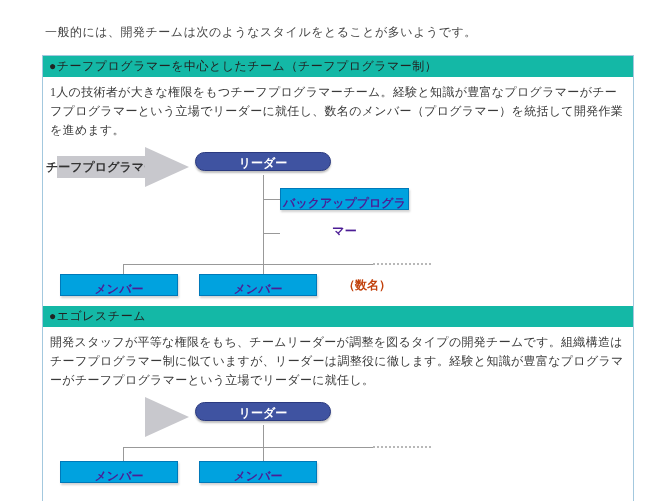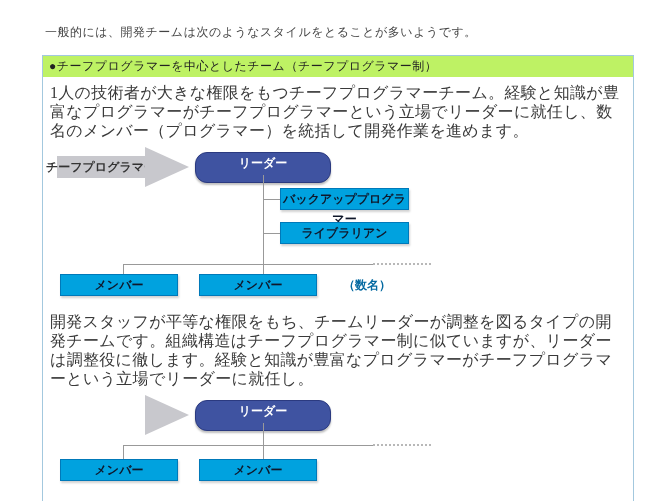--- a/index.html
+++ b/index.html
@@ -10,54 +10,54 @@
   }
   .intro {
     position:absolute; left:45px; top:7px; width:600px;
     font-size:12px; color:#444; letter-spacing:0.5px;
   }
   .panel {
     position:absolute; left:42px; top:38px; width:592px; height:470px;
     border:1px solid #a3c8de; background:#fff;
   }
   .section-header {
-    background:#bef264; height:21px; line-height:21px;
+    background:#14b8a6; height:21px; line-height:21px;
     padding-left:6px; font-size:12px; color:#222; letter-spacing:0.5px;
   }
   .para {
-    padding:6px 8px 6px 7px; font-size:16px; line-height:19px;
+    padding:6px 8px 6px 7px; font-size:12px; line-height:19px;
     color:#3a3a3a; letter-spacing:0.3px;
   }
   .diagram { position:relative; }
   .diagram-1 { height:160px; }
   .diagram-2 { height:100px; }
   .arrow-body {
     position:absolute; left:14px; top:10px; width:88px; height:22px;
     background:#c8c8cd; display:flex; align-items:center; justify-content:center;
     font-size:12px; font-weight:bold; color:#333; white-space:nowrap;
   }
   .arrow-head {
     position:absolute; left:102px; top:1px; width:0; height:0;
     border-top:20px solid transparent; border-bottom:20px solid transparent;
     border-left:44px solid #c8c8cd;
   }
   .pill {
-    position:absolute; left:152px; top:6px; width:136px; height:31px;
+    position:absolute; left:152px; top:6px; width:136px; height:19px;
     background:#3f53a1; border:1px solid #2b3a80; border-radius:12px;
     color:#fff; font-size:12px; font-weight:bold; text-align:center; line-height:21px;
     box-shadow:0 2px 2px rgba(0,0,0,0.25);
   }
   .cyanbox {
     position:absolute; height:22px; background:#00a2df; border:1px solid #0079b9;
-    color:#0f172a; font-size:12px; font-weight:bold; text-align:center; line-height:20px;
+    color:#4c1d95; font-size:12px; font-weight:bold; text-align:center; line-height:28px;
     box-shadow:1px 2px 2px rgba(0,0,0,0.18);
   }
   .line { position:absolute; background:#999; }
   .dotted { position:absolute; height:0; border-top:2px dotted #b8b8b8; }
-  .note { position:absolute; font-size:12px; font-weight:bold; color:#0369a1; }
+  .note { position:absolute; font-size:12px; font-weight:bold; color:#c2410c; }
 </style>
 </head>
 <body>
 
 <div class="screen">
 
   <div class="intro">一般的には、開発チームは次のようなスタイルをとることが多いようです。</div>
 
   <div class="panel">
 
@@ -68,32 +68,32 @@
     <div class="diagram diagram-1">
       <div class="arrow-body">チーフプログラマー</div>
       <div class="arrow-head"></div>
 
       <div class="pill">リーダー</div>
 
       <div class="line" style="left:220px; top:29px; width:1px; height:99px;"></div>
       <div class="line" style="left:220px; top:53px; width:17px; height:1px;"></div>
       <div class="cyanbox" style="left:237px; top:42px; width:129px;">バックアッププログラマー</div>
       <div class="line" style="left:220px; top:87px; width:17px; height:1px;"></div>
-      <div class="cyanbox" style="left:237px; top:76px; width:129px;">ライブラリアン</div>
 
       <div class="line" style="left:80px; top:118px; width:250px; height:1px;"></div>
       <div class="dotted" style="left:330px; top:117px; width:58px;"></div>
       <div class="line" style="left:80px; top:118px; width:1px; height:10px;"></div>
 
       <div class="cyanbox" style="left:17px; top:128px; width:118px;">メンバー</div>
       <div class="cyanbox" style="left:156px; top:128px; width:118px;">メンバー</div>
       <div class="note" style="left:300px; top:131px;">（数名）</div>
     </div>
 
 
+    <div class="section-header">●エゴレスチーム</div>
 
     <div class="para">開発スタッフが平等な権限をもち、チームリーダーが調整を図るタイプの開発チームです。組織構造はチーフプログラマー制に似ていますが、リーダーは調整役に徹します。経験と知識が豊富なプログラマーがチーフプログラマーという立場でリーダーに就任し。</div>
 
     <div class="diagram diagram-2">
       <div class="arrow-head"></div>
 
       <div class="pill">リーダー</div>
 
       <div class="line" style="left:220px; top:29px; width:1px; height:36px;"></div>
       <div class="line" style="left:80px; top:51px; width:250px; height:1px;"></div>

